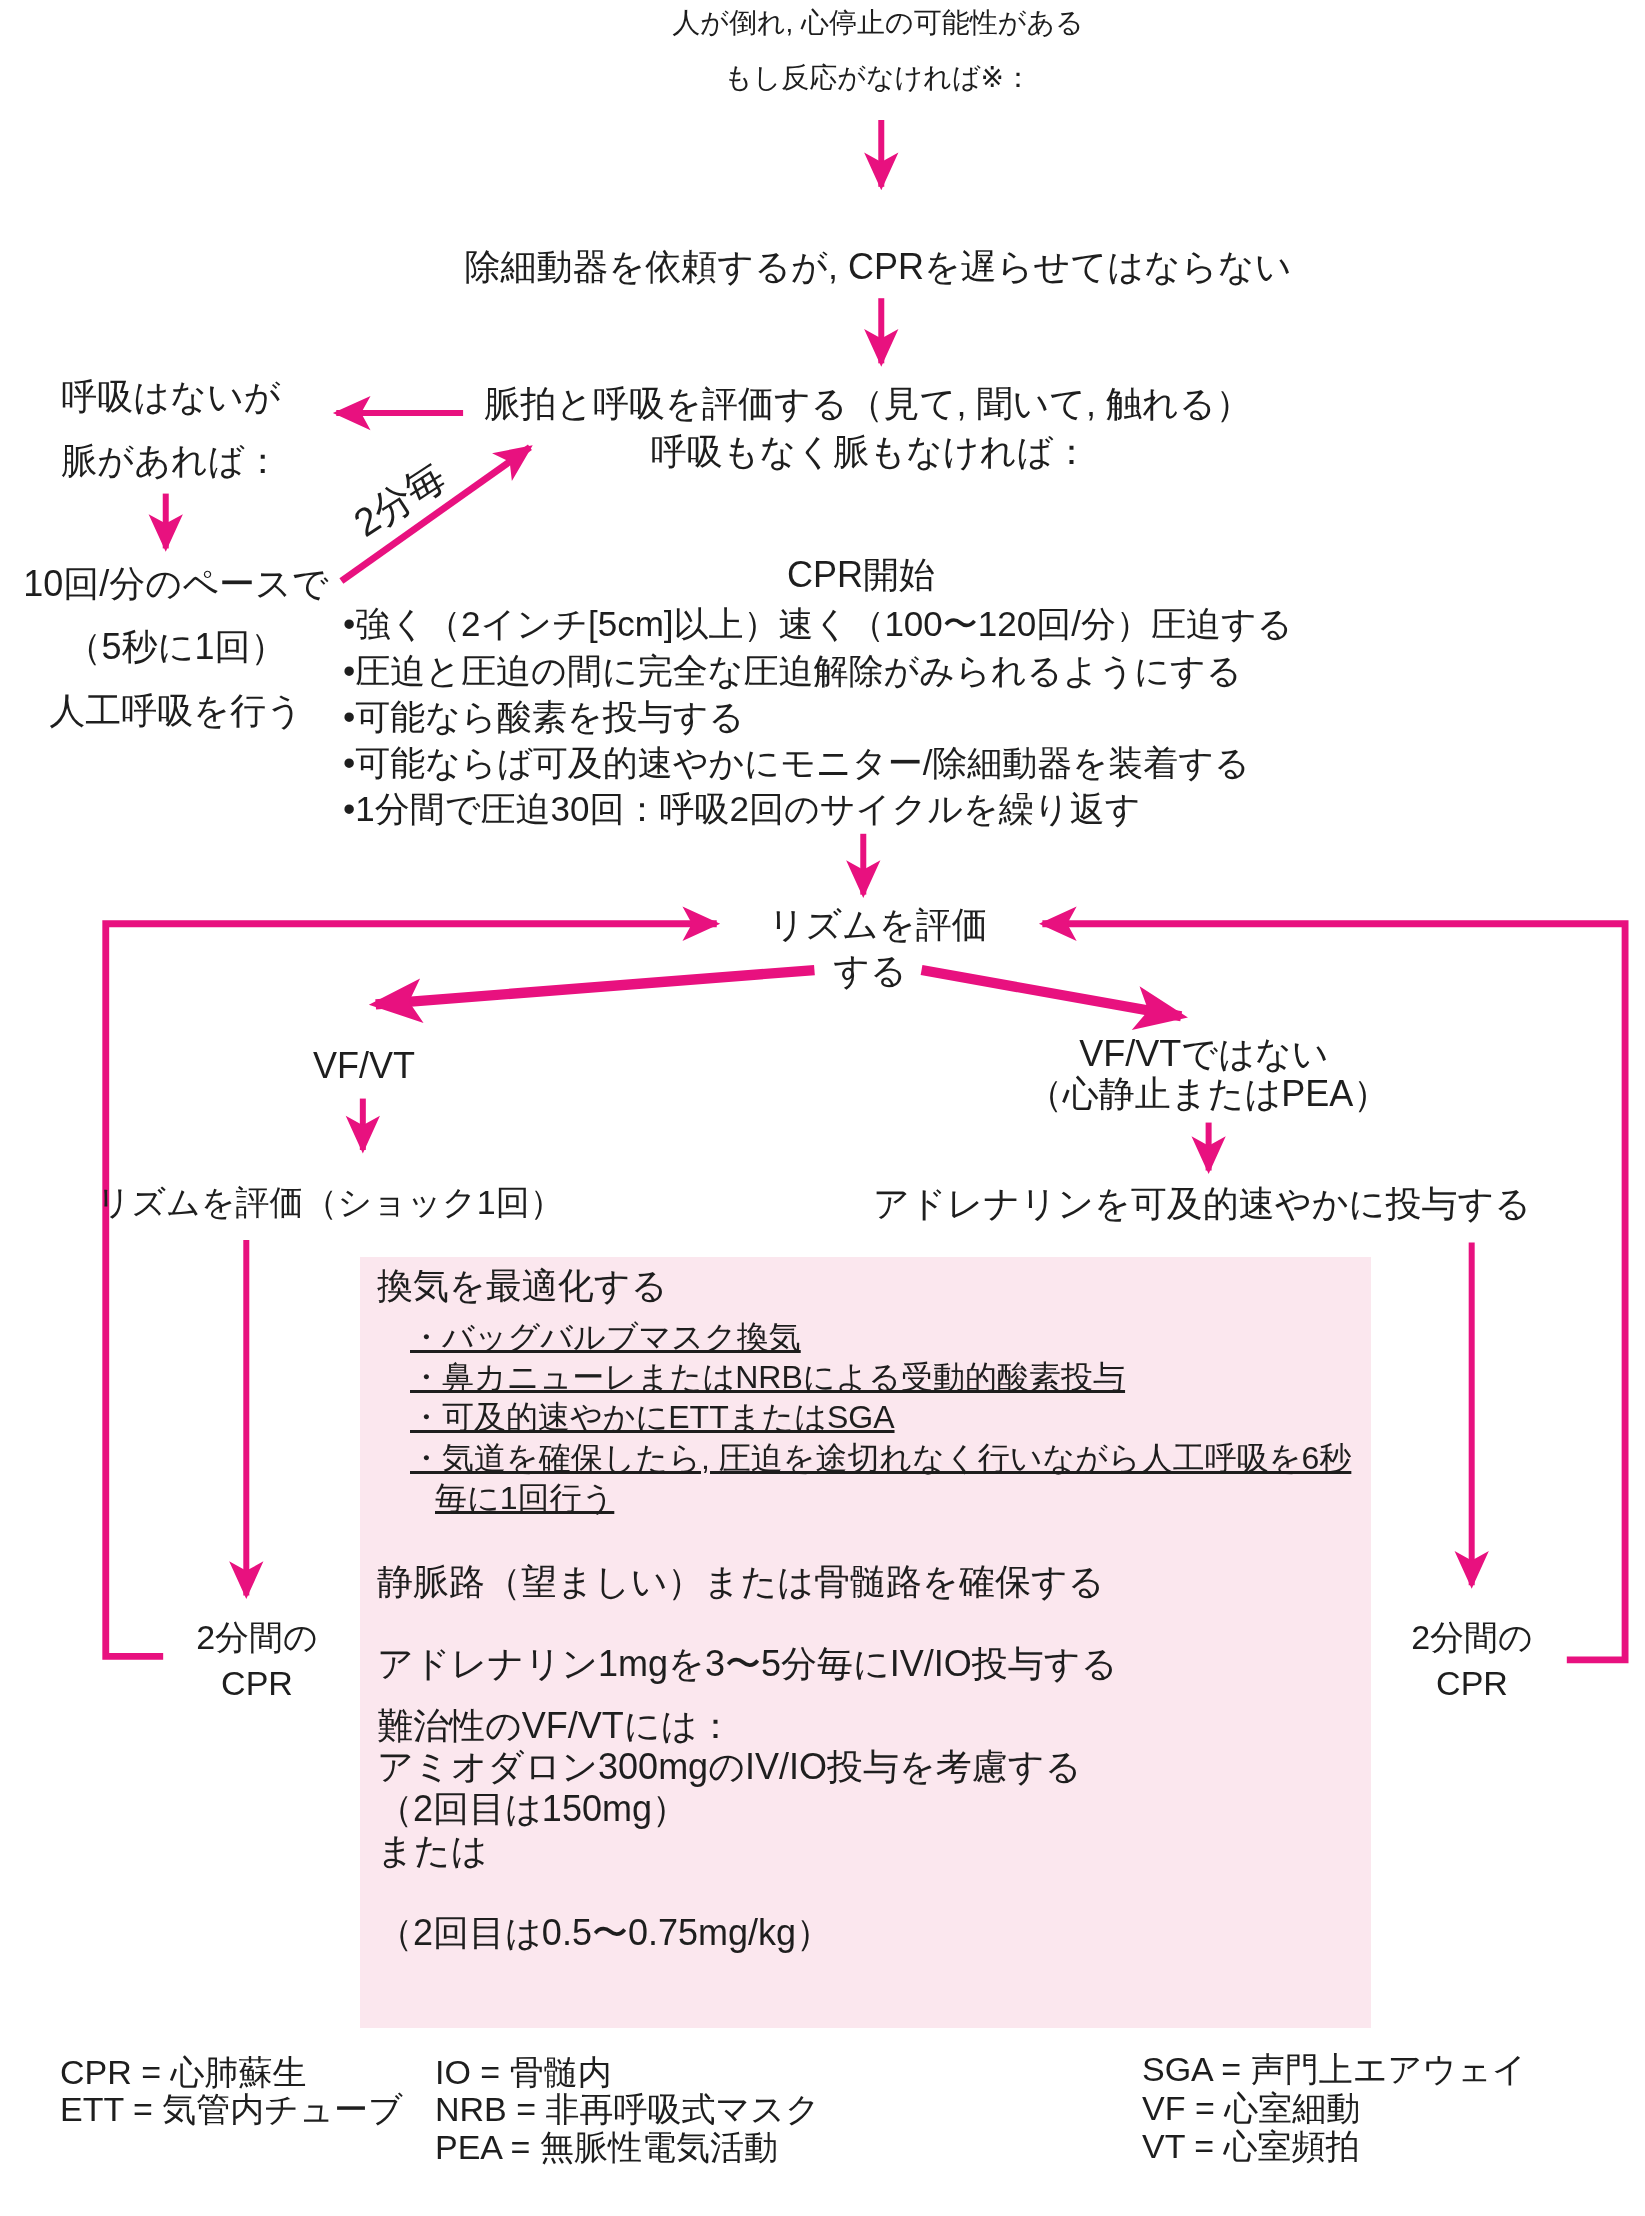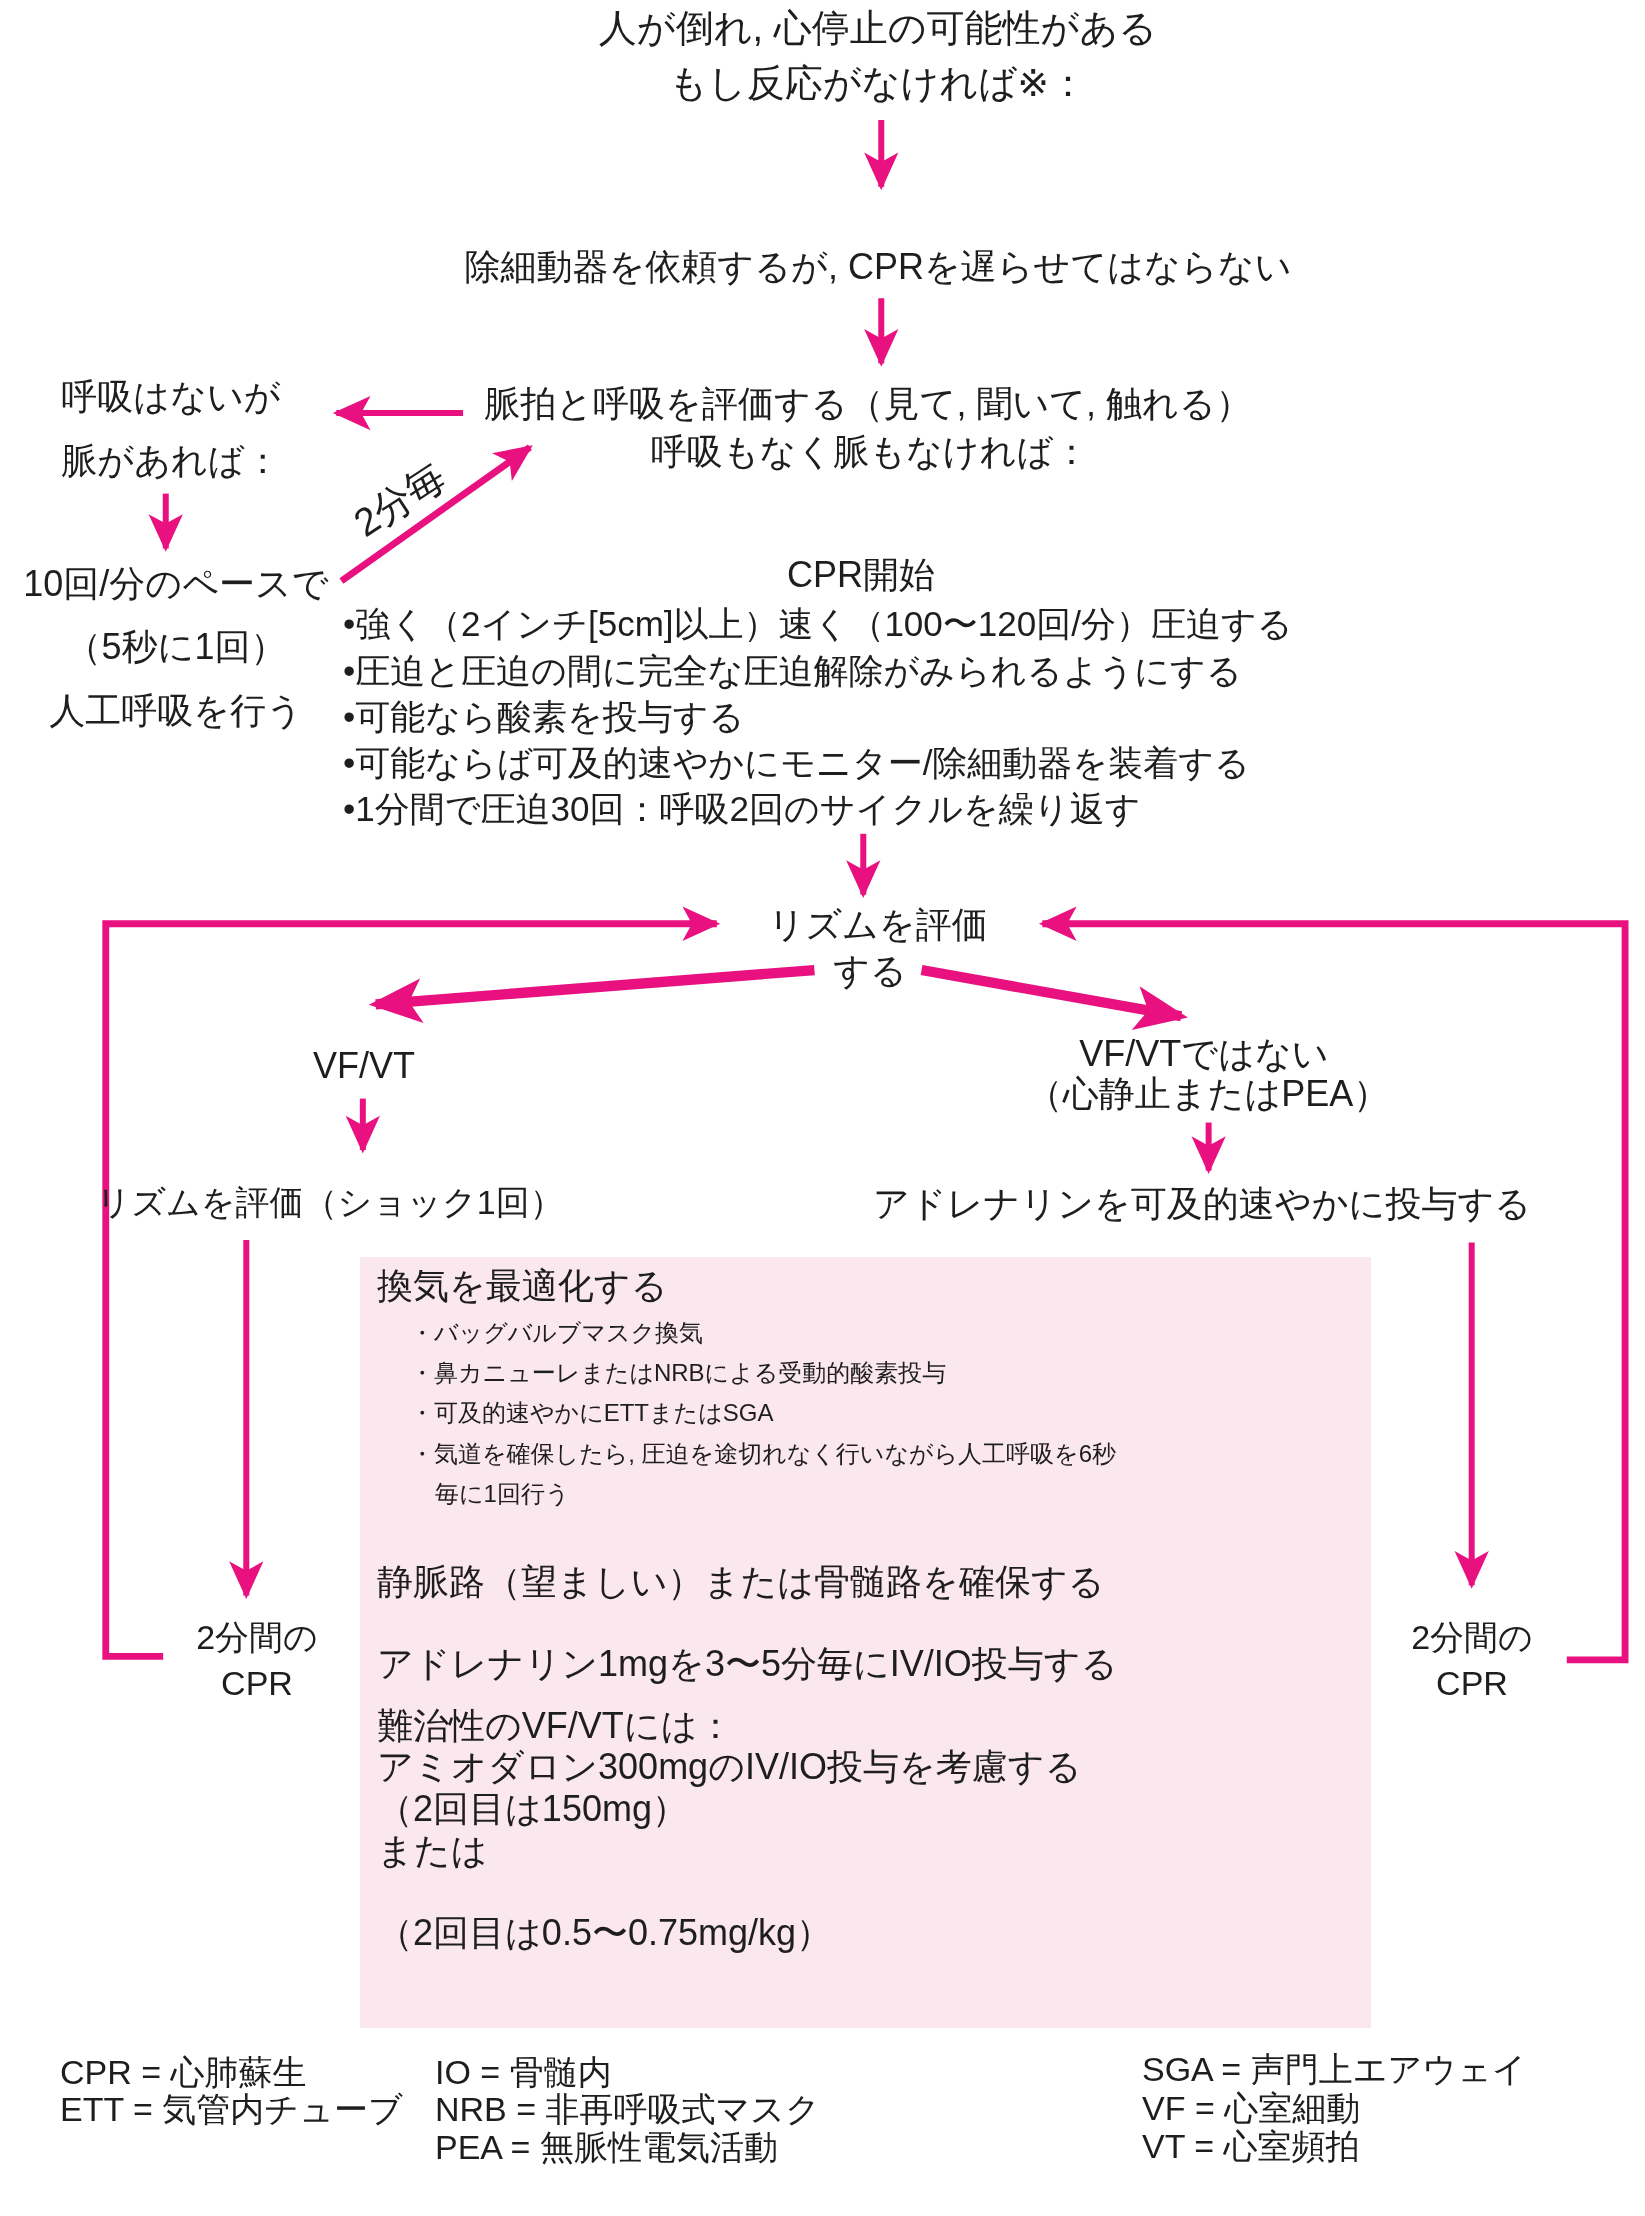--- a/index.html
+++ b/index.html
@@ -20,22 +20,22 @@
     position:absolute;
     line-height:1.12;
     white-space:nowrap;
     color:var(--text);
     font-size:36px;
     letter-spacing:0px;
   }
   .c{transform:translateX(-50%);}
   .fs40{font-size:34px;}
   .fs41{font-size:35px;}
-  .fs34{font-size:24px;}
-  .fs44{font-size:38px;}
+  .fs34{font-size:32px;text-decoration:underline;}
+  .fs44{font-size:28px;}
   .fs46{font-size:39px;}
   #treatment-box{
     position:absolute;
     left:360px;top:1257px;
     width:1011px;height:771px;
     background:var(--box_bg);
   }
   #label-2min{
     transform:rotate(-33deg);
     transform-origin:center center;

